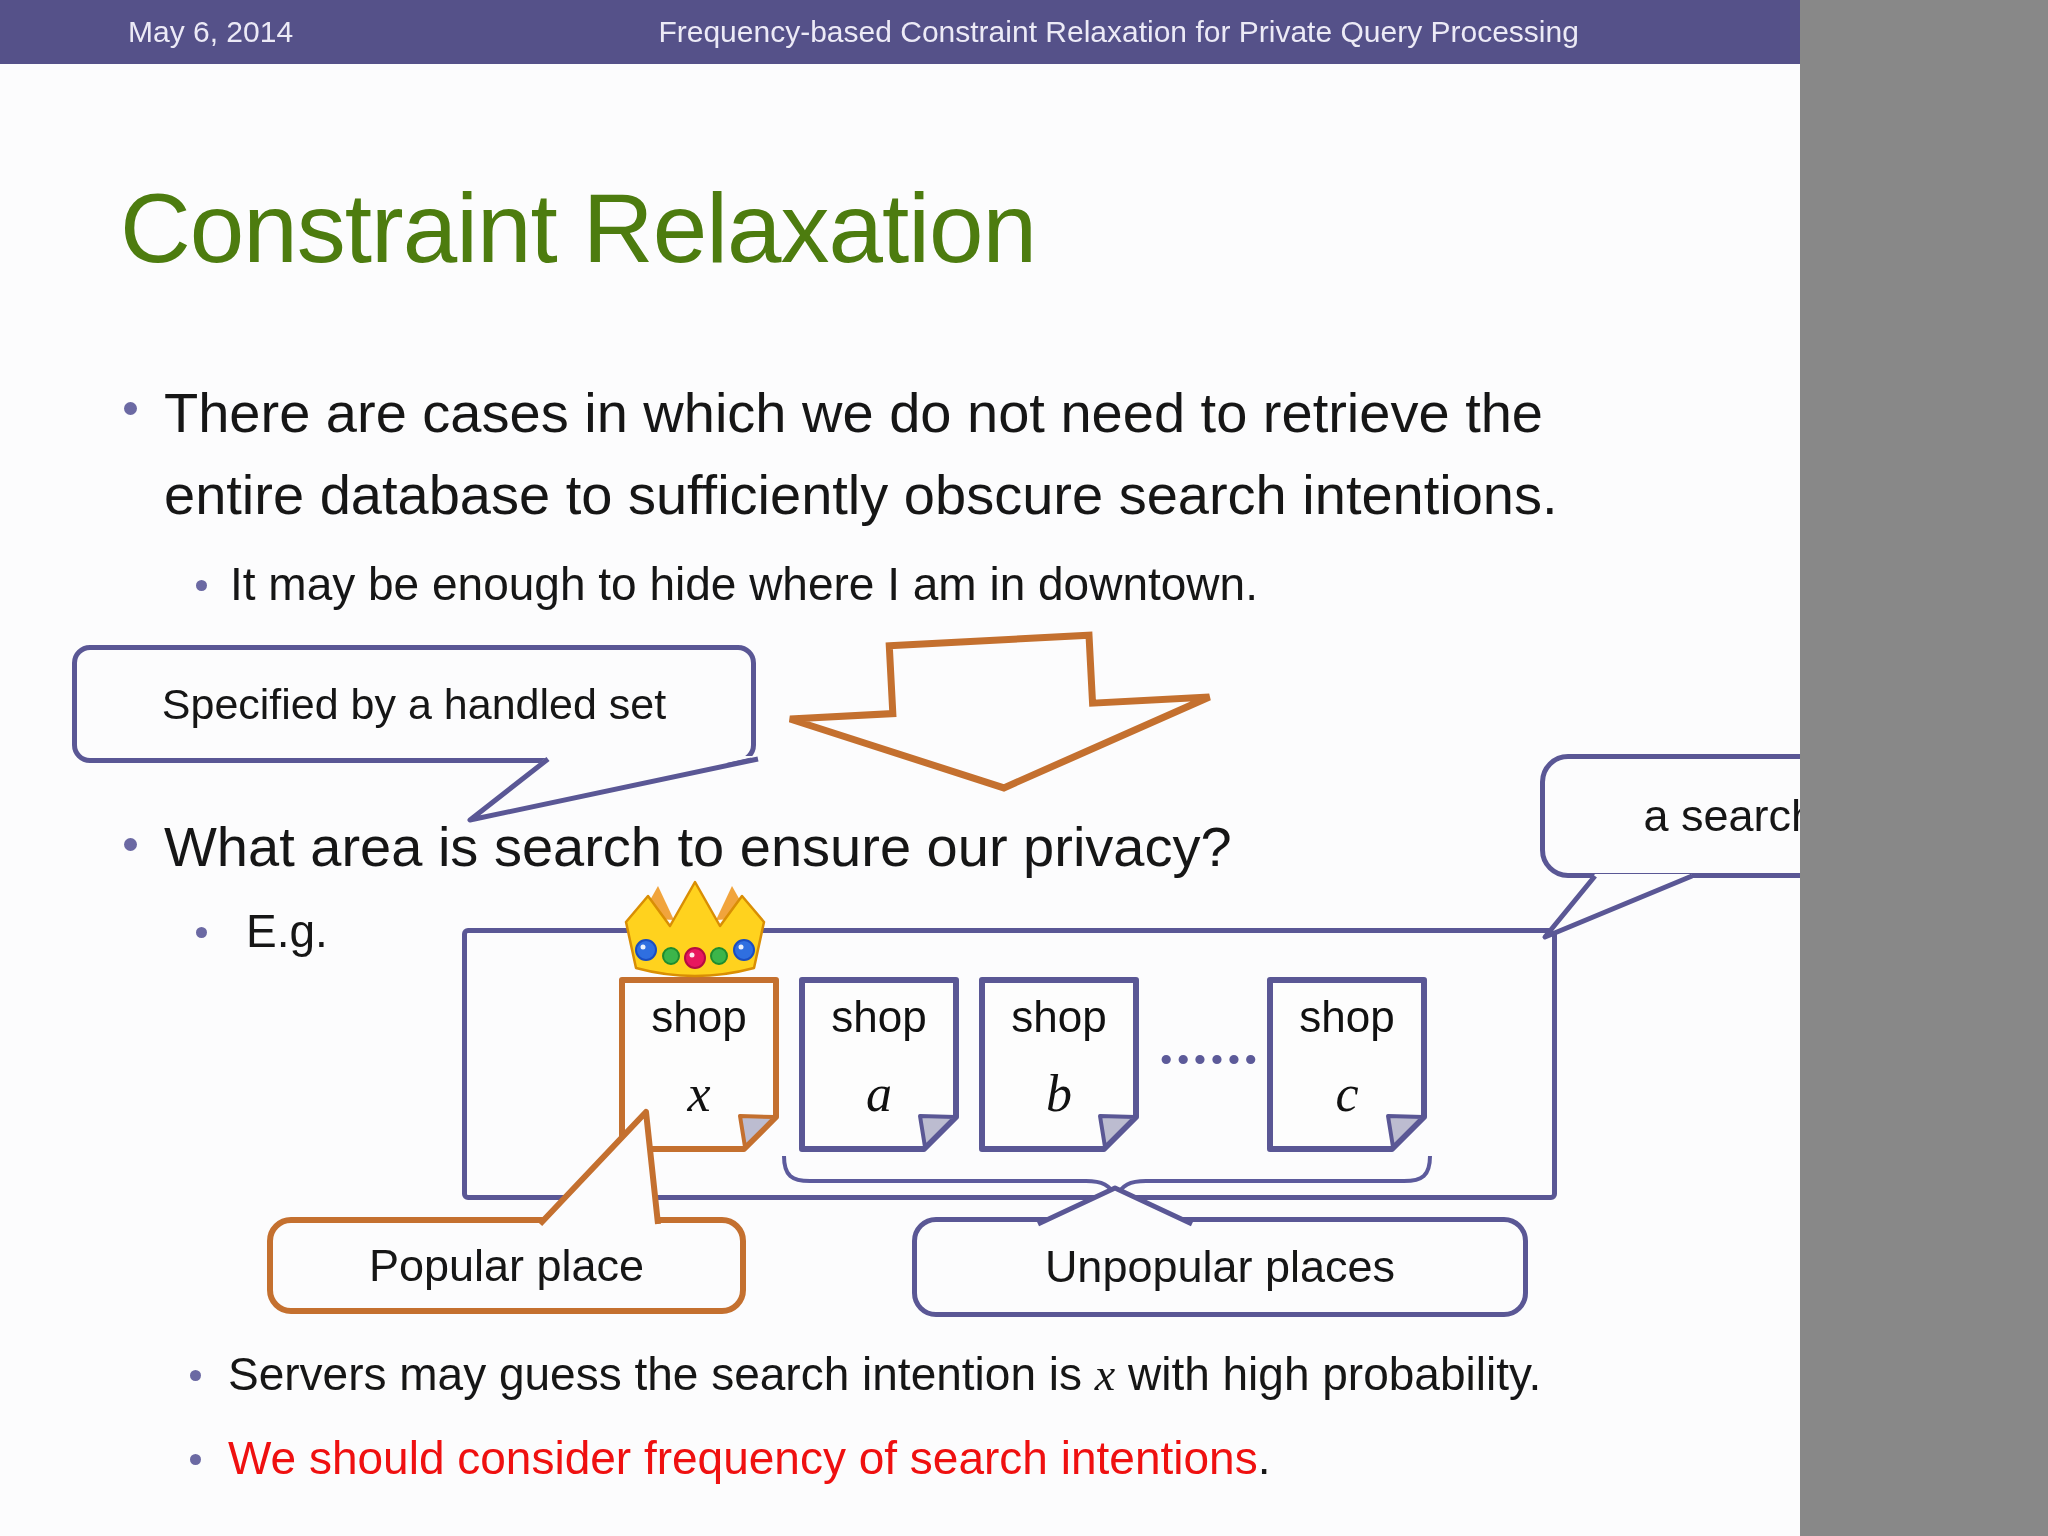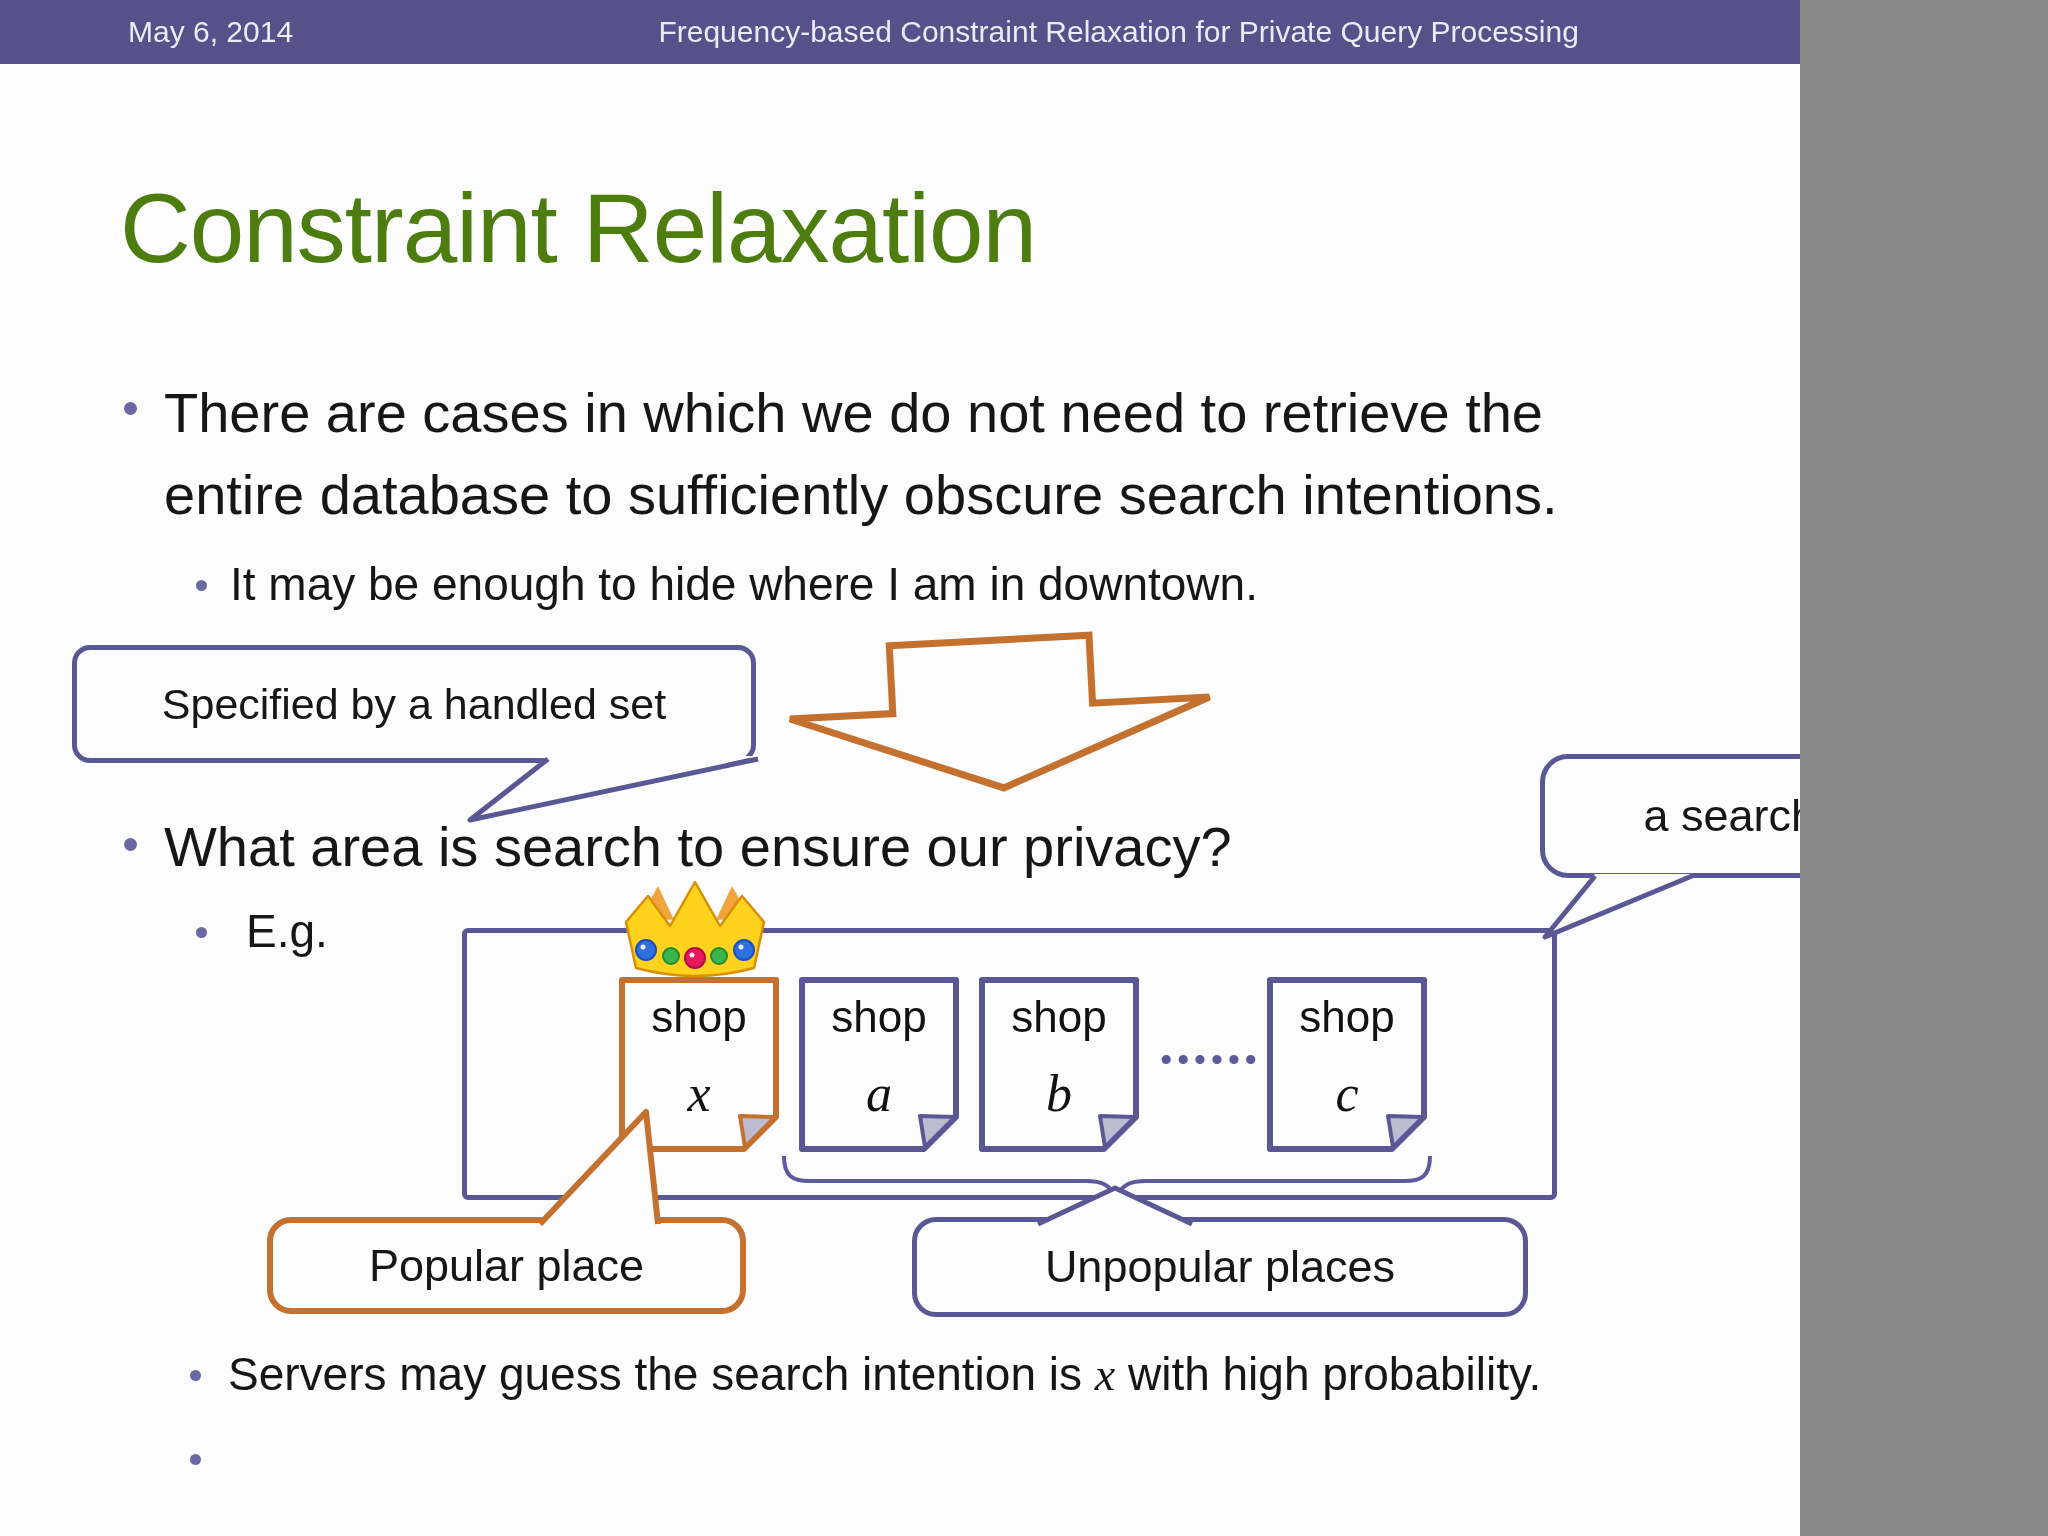--- a/index.html
+++ b/index.html
@@ -136,20 +136,23 @@
   <div class="callout co-purple co-unpop">
     <span>Unpopular places</span>
   </div>
 
   <span class="dot d11" style="left:190px;top:1370px;"></span>
   <div class="txt f46 toptext" style="left:228px;top:1346px;">
     <span>Servers may guess the search intention is </span><span class="varx">x</span><span> with high probability.</span>
   </div>
 
   <span class="dot d11" style="left:190px;top:1454px;"></span>
+  <div class="txt f46 toptext" style="left:228px;top:1430px;">
+    <span class="red">We should consider frequency of search intentions</span><span>.</span>
+  </div>
 
   <svg class="overlay" width="2048" height="1536" viewBox="0 0 2048 1536">
 
     <polygon points="893,640 1093,640 1093,708 1210,708 1000,788 790,708 893,708" transform="rotate(-3 1000 714)" fill="#fcfcfd" stroke="#c4702f" stroke-width="7" stroke-linejoin="miter"></polygon>
 
     <polygon points="548,756 758,756 470,820" fill="#fcfcfd"></polygon>
     <path d="M548,759 L470,820 L758,759" fill="none" stroke="#5a5795" stroke-width="5" stroke-linejoin="round"></path>
 
     <polygon points="1595,874 1692,874 1545,937" fill="#fcfcfd"></polygon>
     <path d="M1595,876 L1545,937 L1692,876" fill="none" stroke="#5a5795" stroke-width="5" stroke-linejoin="round"></path>

